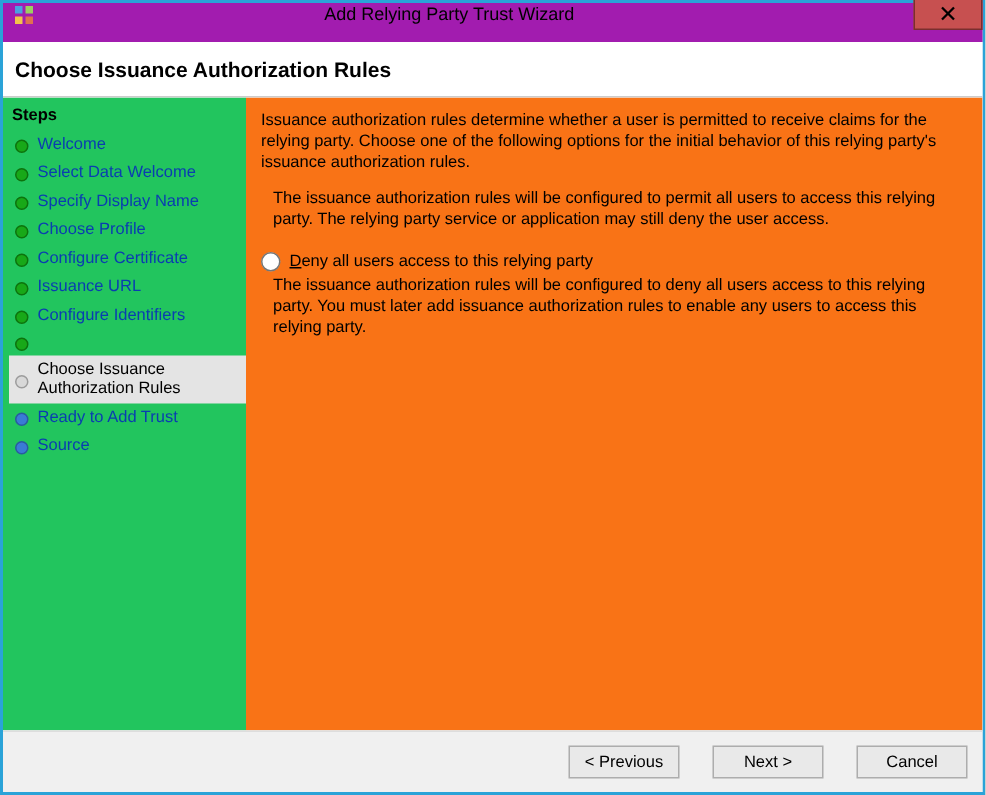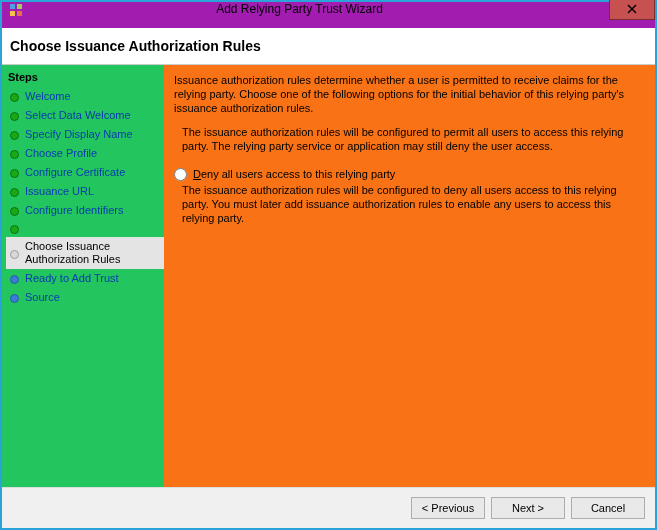--- a/index.html
+++ b/index.html
@@ -129,21 +129,21 @@
   .radio-desc {
     margin: 2px 0 14px 8px;
     color: #000;
   }
   .footer {
     height: 40px;
     display: flex;
     align-items: center;
     justify-content: flex-end;
     padding: 0 10px;
-    gap: 6px;
+    gap: 22px;
     background: #f0f0f0;
     border-top: 1px solid #ddd;
   }
   .btn {
     min-width: 74px;
     height: 22px;
     background: #e9e9e9;
     border: 1px solid #adadad;
     font-size: 11px;
     font-family: inherit;

